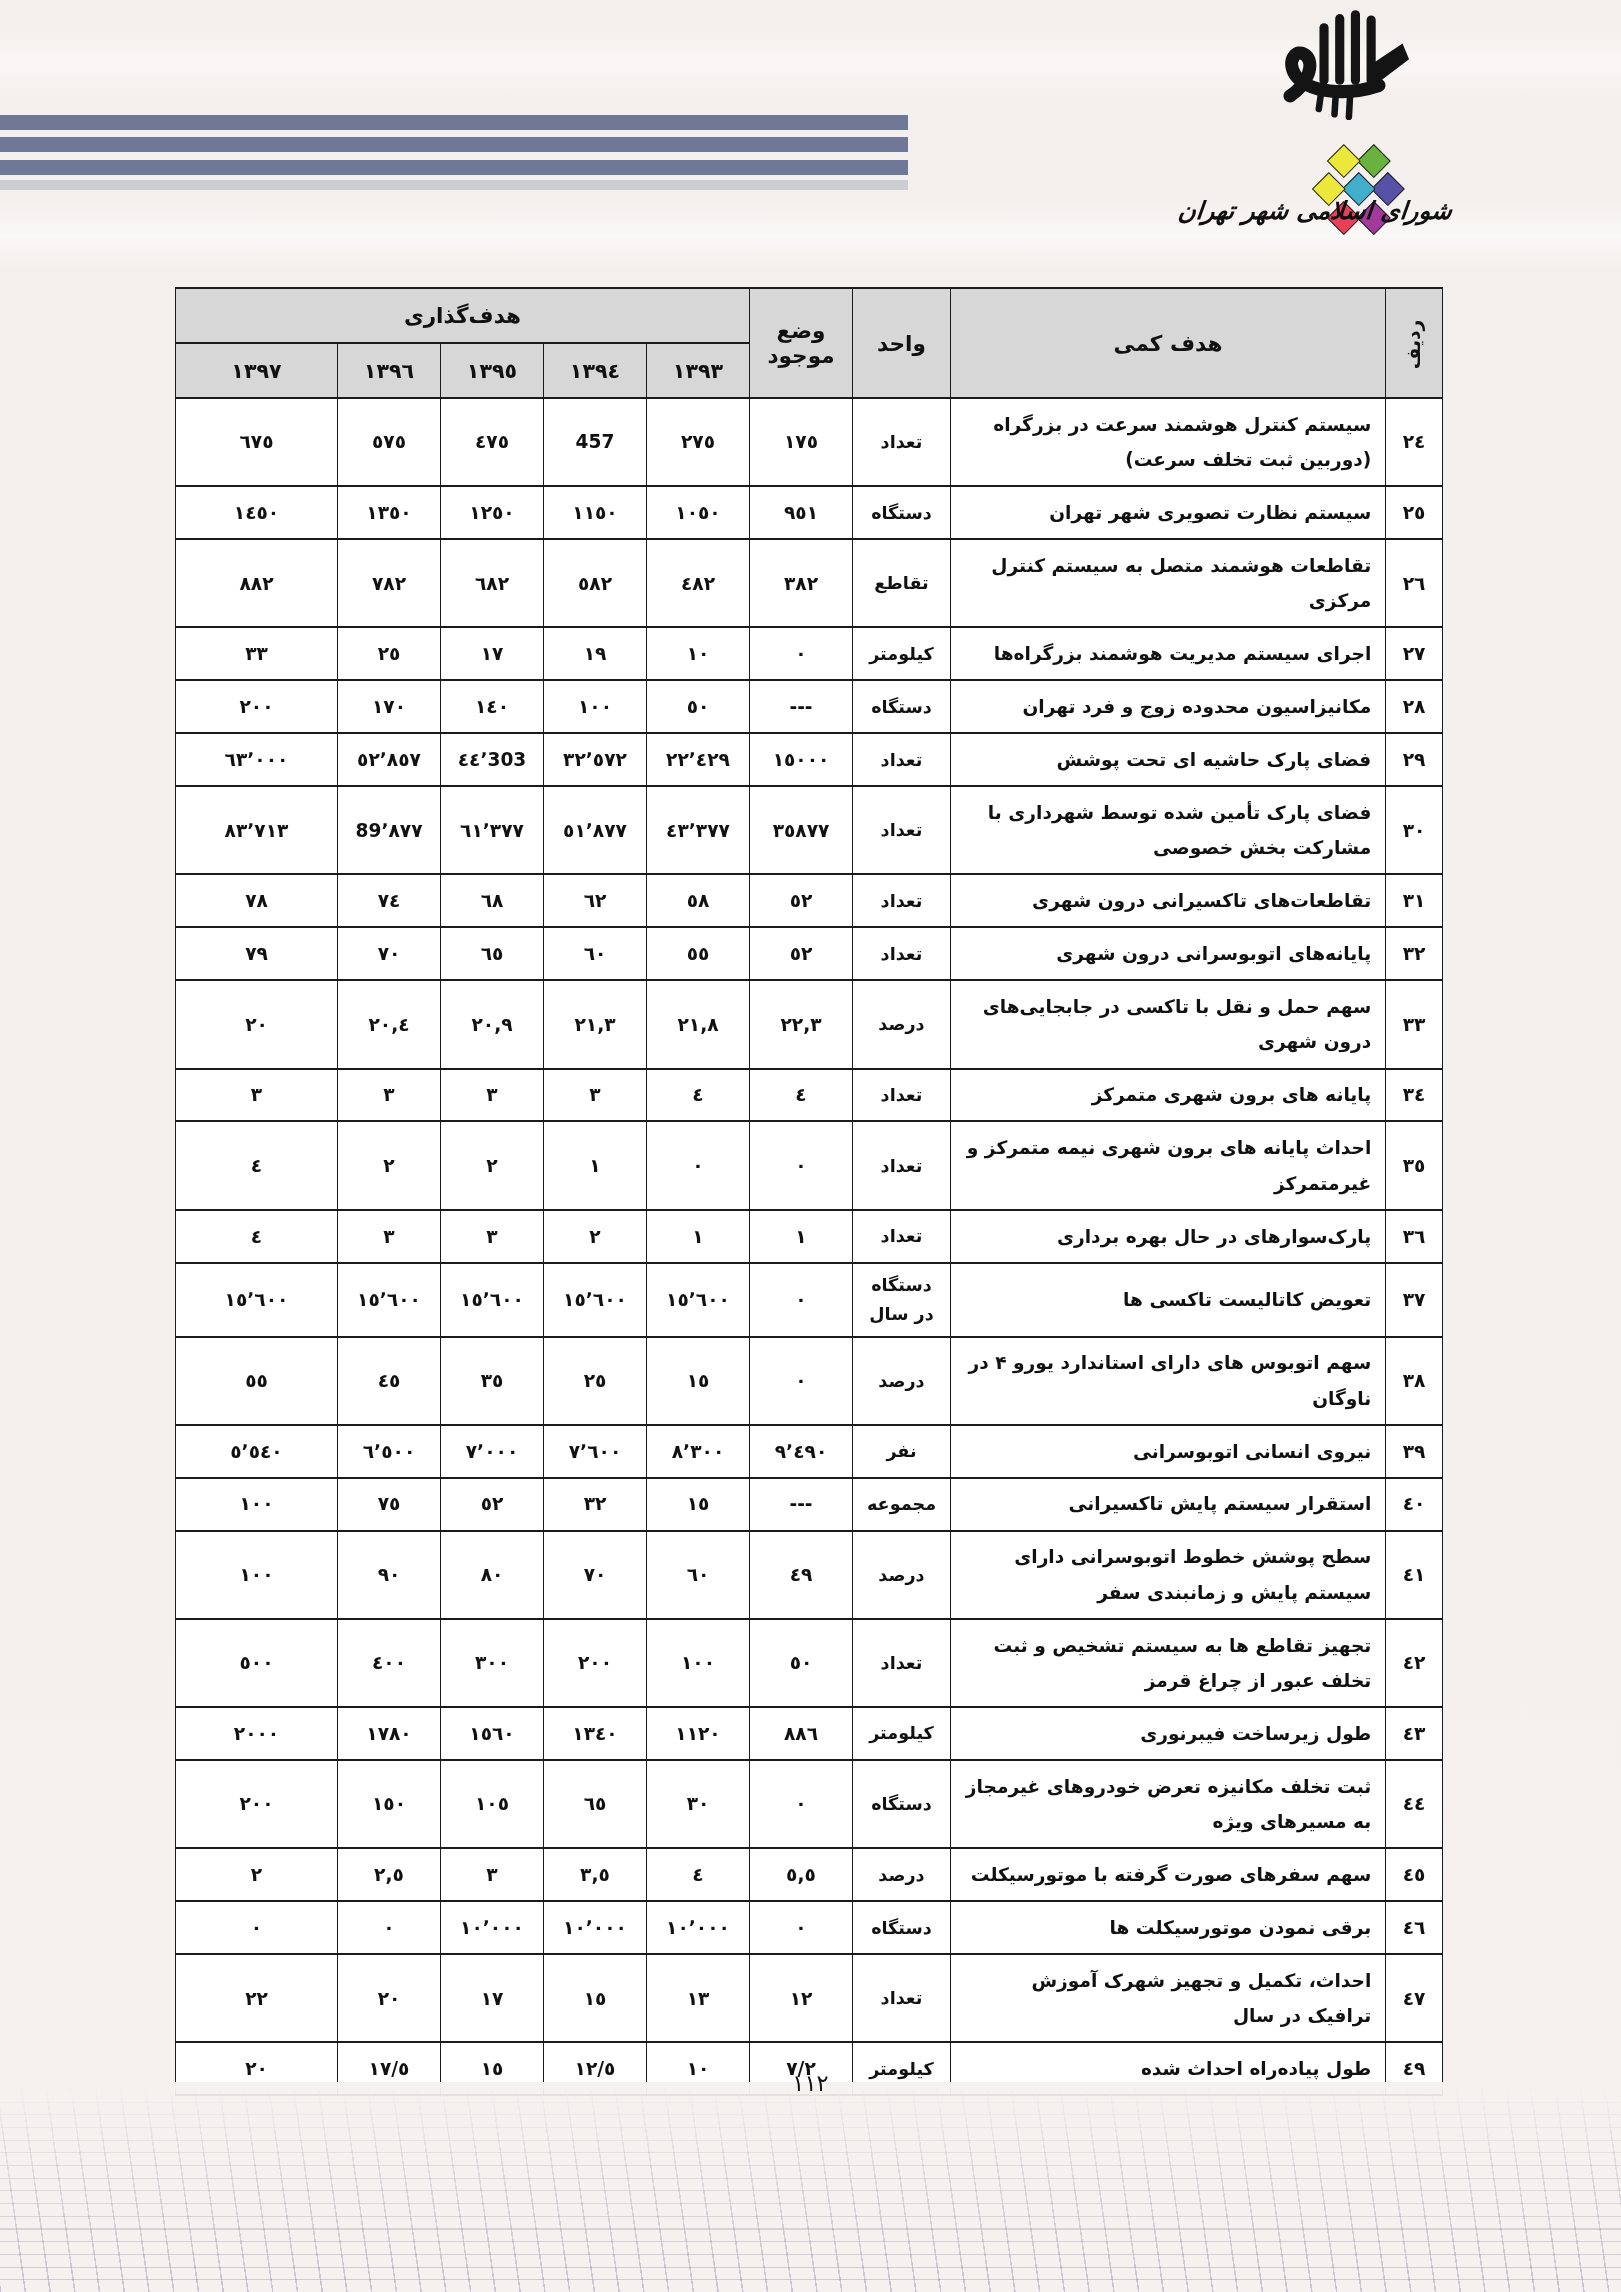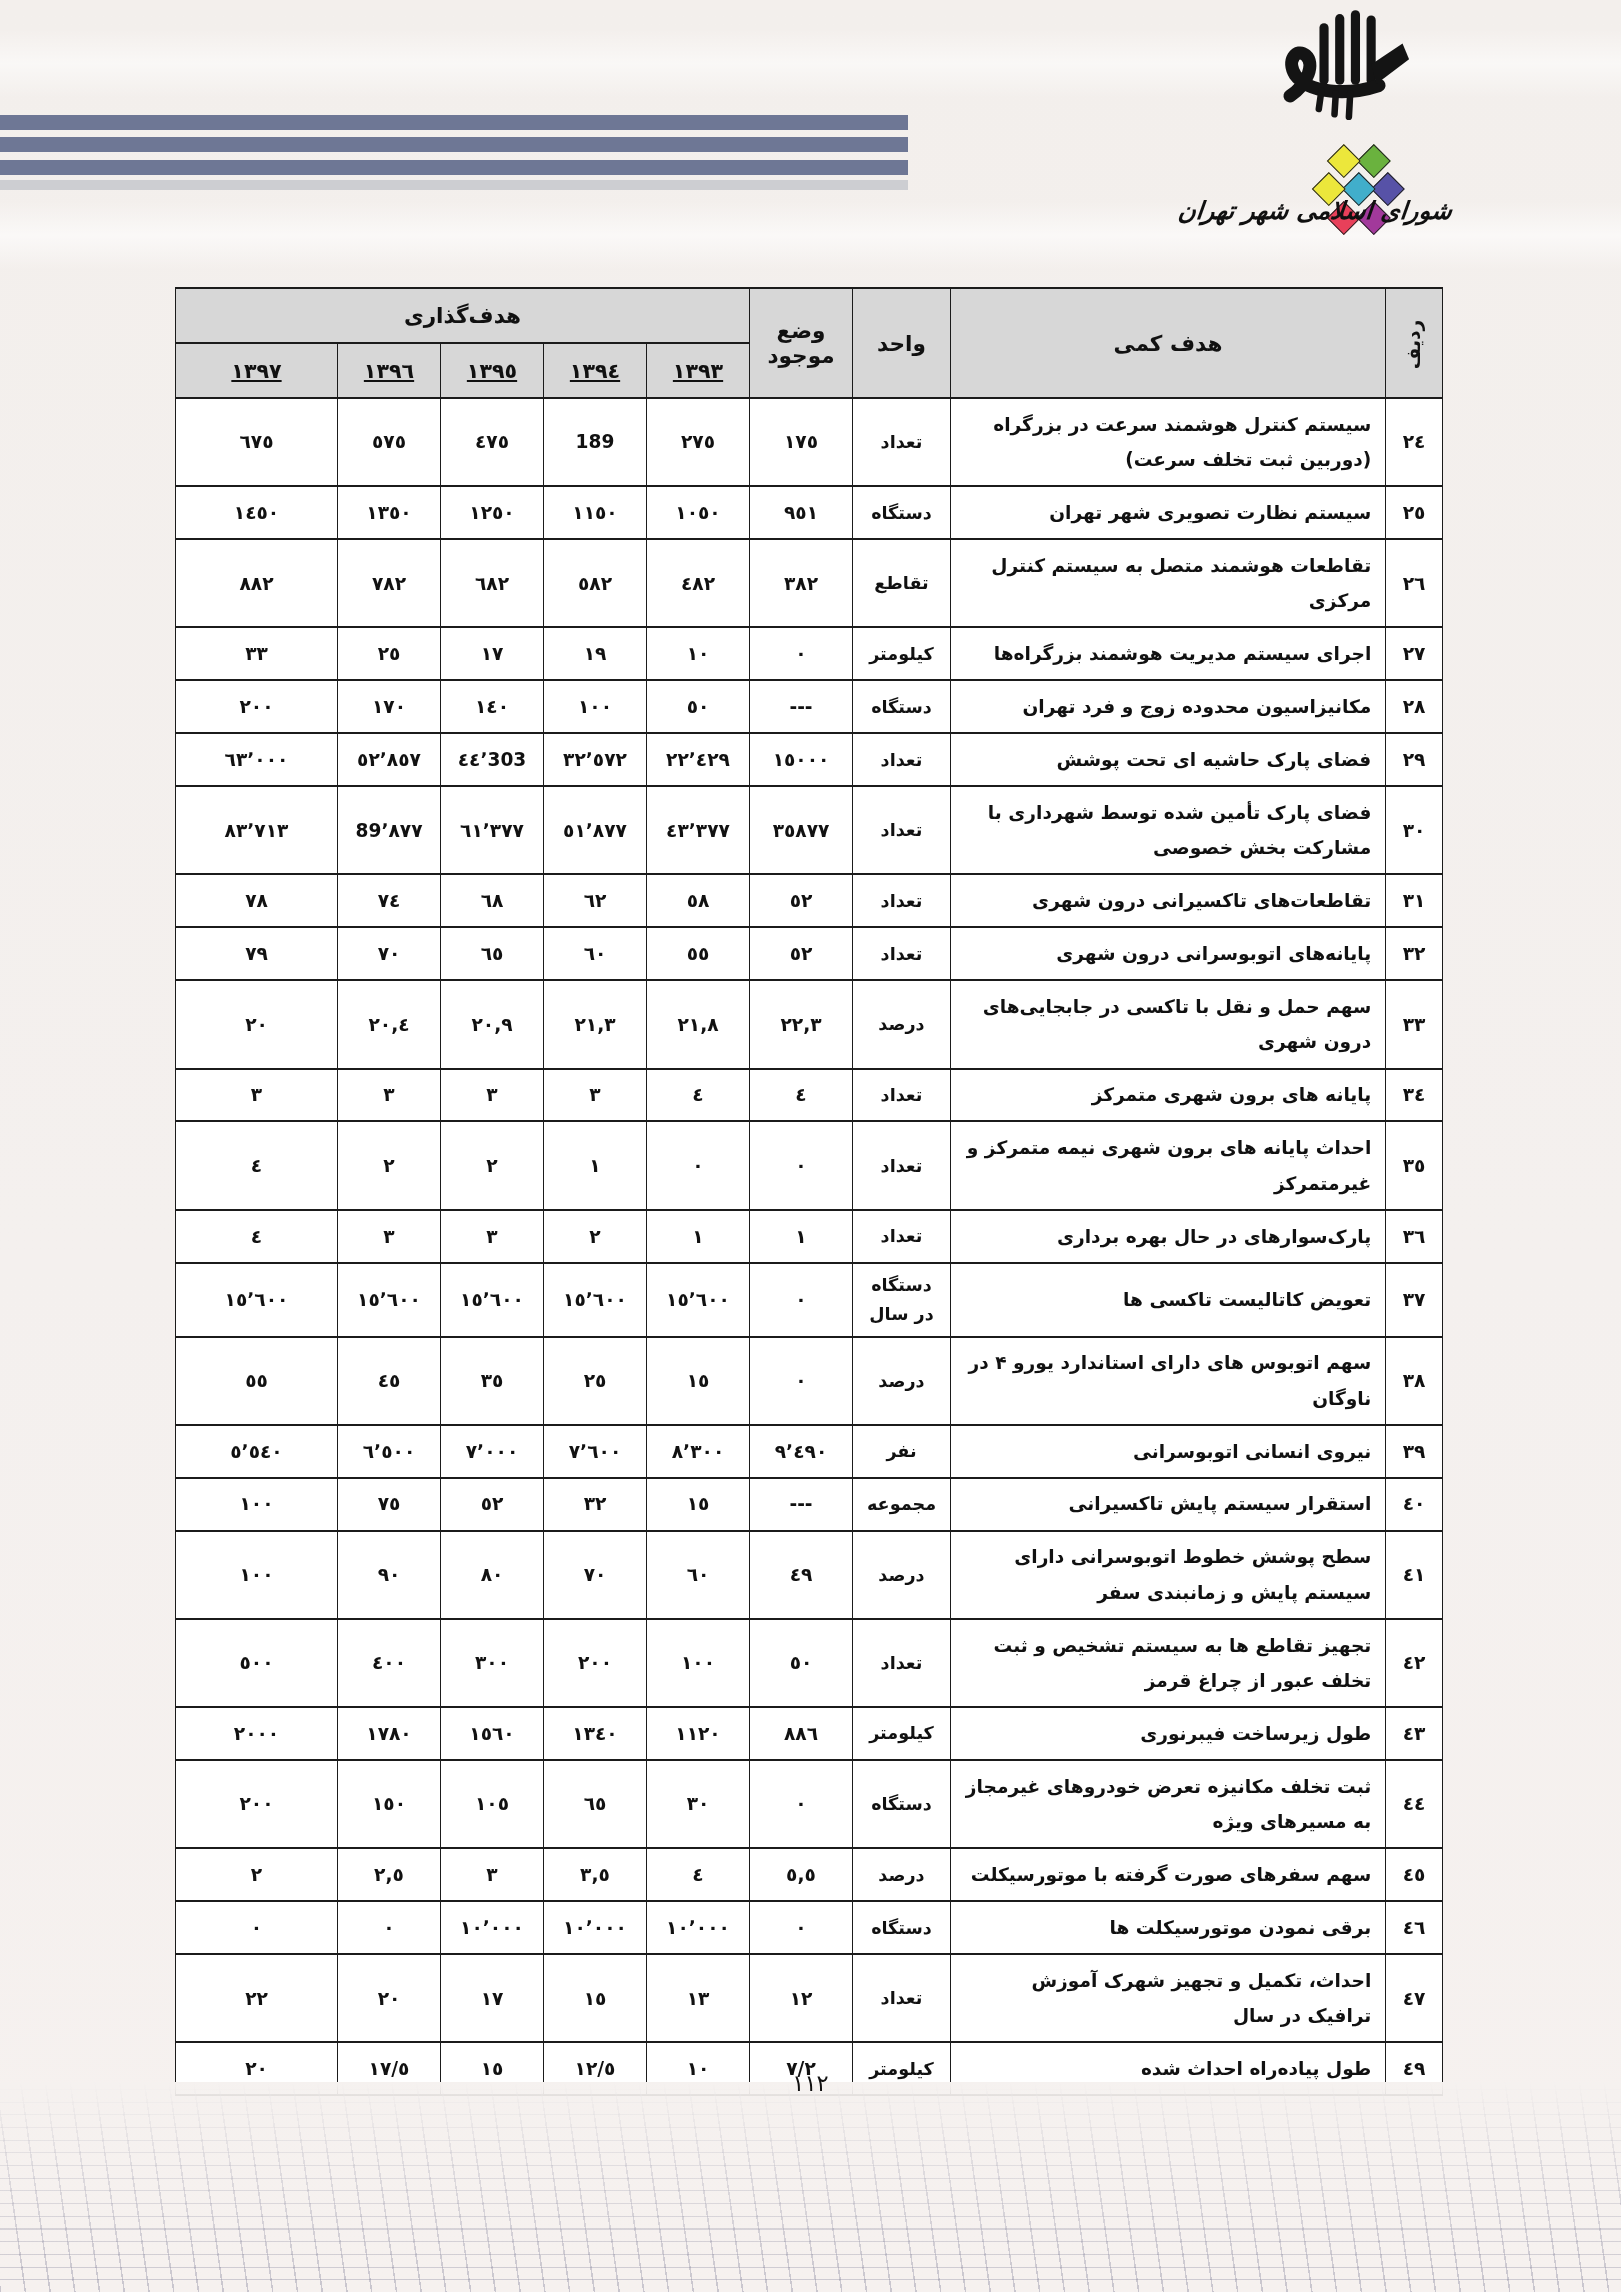--- a/index.html
+++ b/index.html
@@ -28,21 +28,21 @@
     transform:skewX(-6deg);white-space:nowrap;color:#101010;}
 
   
   .tbl-wrap{position:absolute;top:287px;right:178px;}
   table{border-collapse:collapse;table-layout:fixed;width:1266px;direction:rtl;}
   col.c-no{width:57px;} col.c-goal{width:435px;} col.c-unit{width:98px;} col.c-cur{width:103px;}
   col.c-y{width:103px;} col.c-ylast{width:162px;}
   th,td{border:1.6px solid #1b1b1b;border-top-width:2.9px;border-bottom-width:2.9px;
     text-align:center;vertical-align:middle;font-weight:bold;background:#fff;}
   thead th{background:#d7d7d7;font-size:21.6px;height:49px;padding:2px 3.9px;}
-  thead tr.years th{font-size:20.6px;height:49px;text-decoration:underline;}
+  thead tr.years th{font-size:20.6px;height:49px;}
   td{font-size:18.6px;padding:7.8px 5.9px;line-height:1.9;}
   td.goal{padding:7.8px 13.7px;font-size:18.6px;text-align:right;}
   td.unit{font-size:17.6px;line-height:1.6;margin-top:20px;}
   .rot{display:inline-block;transform:rotate(-90deg);font-size:18.6px;letter-spacing:1px;}
 
   
   .page-num{position:absolute;top:2070px;left:0;width:100%;text-align:center;
     font-size:22.5px;font-weight:normal;z-index:3;}
 
   
@@ -121,21 +121,21 @@
         <th>١٣٩٧</th>
       </tr>
     </thead>
     <tbody id="rows">
         <tr>
           <td>٢٤</td>
           <td class="goal">سیستم کنترل هوشمند سرعت در بزرگراه (دوربین ثبت تخلف سرعت)</td>
           <td class="unit">تعداد</td>
           <td>١٧٥</td>
           <td>٢٧٥</td>
-          <td>189</td>
+          <td>457</td>
           <td>٤٧٥</td>
           <td>٥٧٥</td>
           <td>٦٧٥</td>
         </tr>
         <tr>
           <td>٢٥</td>
           <td class="goal">سیستم نظارت تصویری شهر تهران</td>
           <td class="unit">دستگاه</td>
           <td>٩٥١</td>
           <td>١٠٥٠</td>

